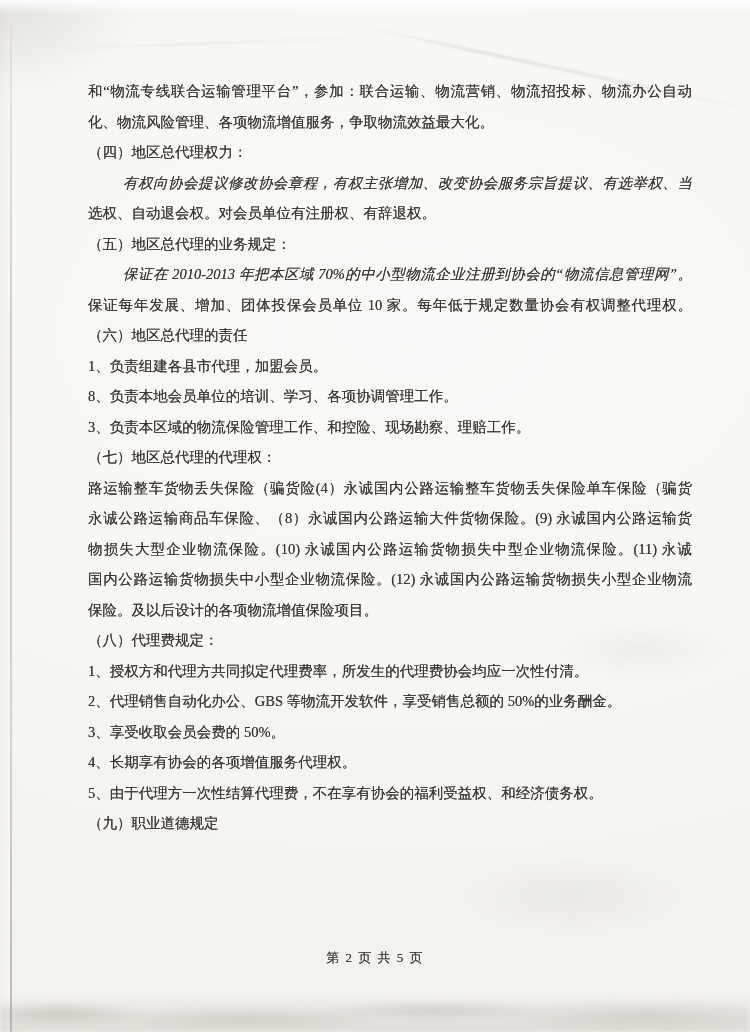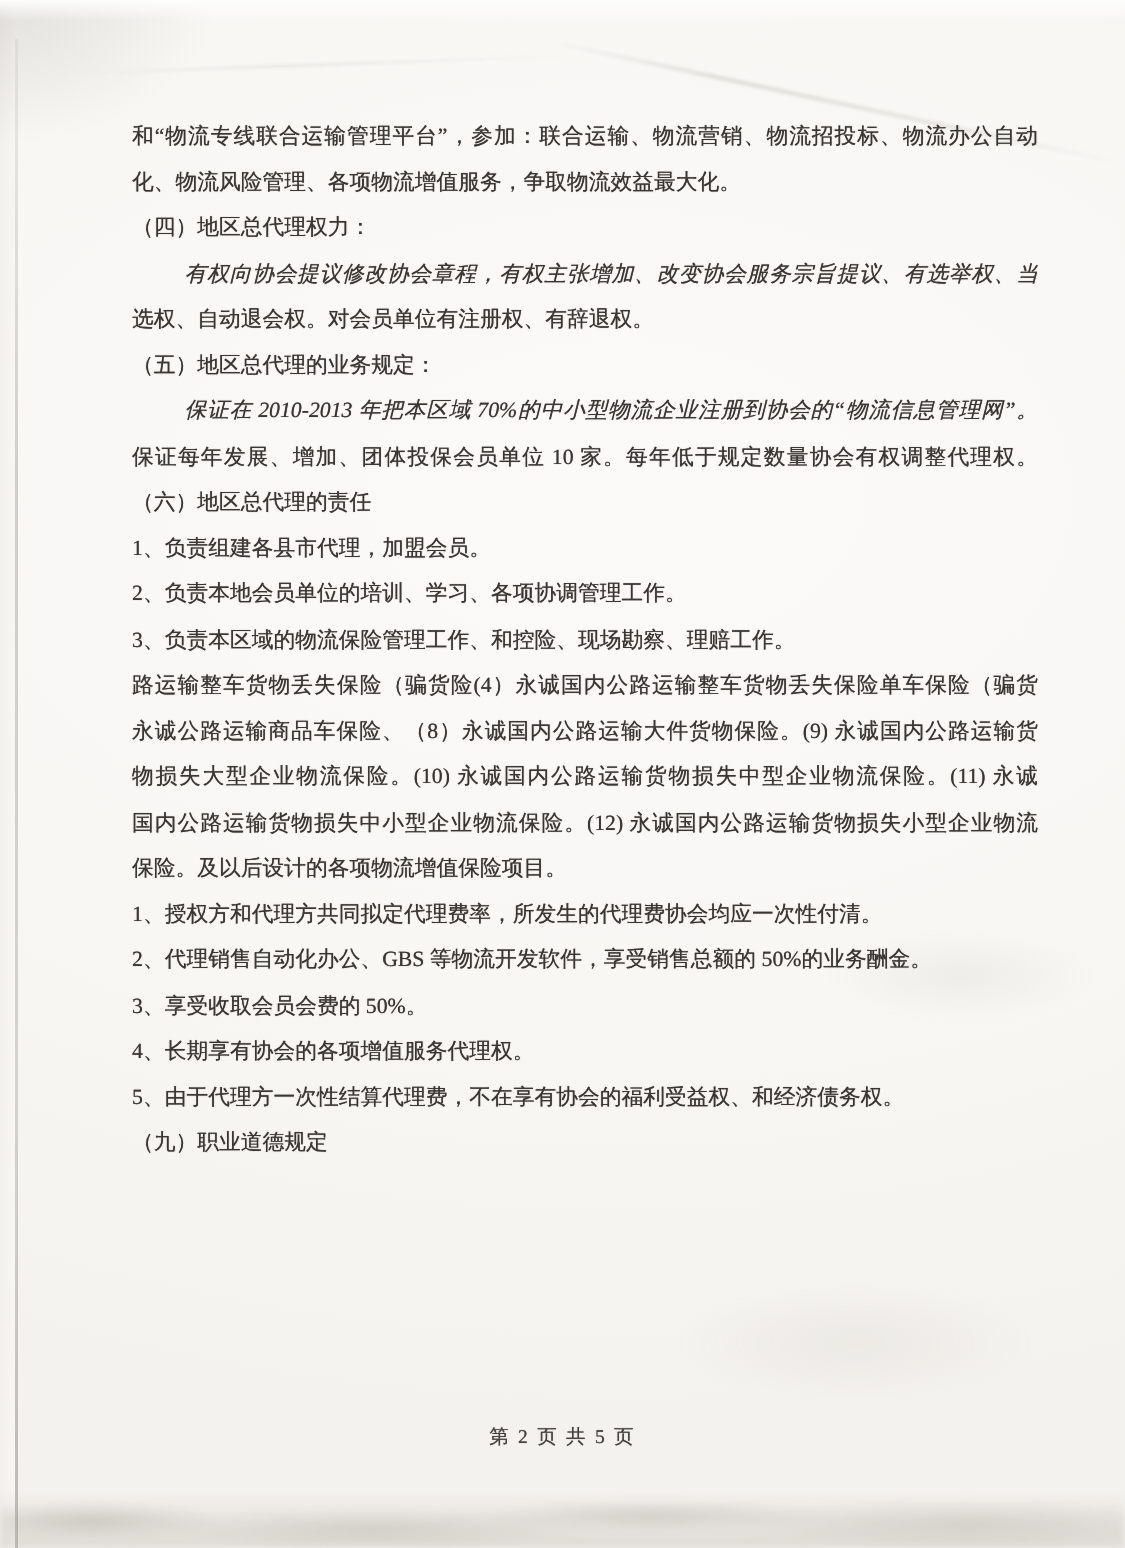--- a/index.html
+++ b/index.html
@@ -98,27 +98,29 @@
     <div class="line j">和“物流专线联合运输管理平台”，参加：联合运输、物流营销、物流招投标、物流办公自动</div>
     <div class="line">化、物流风险管理、各项物流增值服务，争取物流效益最大化。</div>
     <div class="line">（四）地区总代理权力：</div>
     <div class="line j ind">有权向协会提议修改协会章程，有权主张增加、改变协会服务宗旨提议、有选举权、当</div>
     <div class="line">选权、自动退会权。对会员单位有注册权、有辞退权。</div>
     <div class="line">（五）地区总代理的业务规定：</div>
     <div class="line j ind">保证在 2010-2013 年把本区域 70%的中小型物流企业注册到协会的“物流信息管理网”。</div>
     <div class="line j">保证每年发展、增加、团体投保会员单位 10 家。每年低于规定数量协会有权调整代理权。</div>
     <div class="line">（六）地区总代理的责任</div>
     <div class="line">1、负责组建各县市代理，加盟会员。</div>
-    <div class="line">2、负责本地会员单位的培训、学习、各项协调管理工作。</div>
+    <div class="line">8、负责本地会员单位的培训、学习、各项协调管理工作。</div>
     <div class="line">3、负责本区域的物流保险管理工作、和控险、现场勘察、理赔工作。</div>
+    <div class="line">（七）地区总代理的代理权：</div>
     <div class="line j">路运输整车货物丢失保险（骗货险(4）永诚国内公路运输整车货物丢失保险单车保险（骗货</div>
     <div class="line j">永诚公路运输商品车保险、（8）永诚国内公路运输大件货物保险。(9) 永诚国内公路运输货</div>
     <div class="line j">物损失大型企业物流保险。(10) 永诚国内公路运输货物损失中型企业物流保险。(11) 永诚</div>
     <div class="line j">国内公路运输货物损失中小型企业物流保险。(12) 永诚国内公路运输货物损失小型企业物流</div>
     <div class="line">保险。及以后设计的各项物流增值保险项目。</div>
+    <div class="line">（八）代理费规定：</div>
     <div class="line">1、授权方和代理方共同拟定代理费率，所发生的代理费协会均应一次性付清。</div>
     <div class="line">2、代理销售自动化办公、GBS 等物流开发软件，享受销售总额的 50%的业务酬金。</div>
     <div class="line">3、享受收取会员会费的 50%。</div>
     <div class="line">4、长期享有协会的各项增值服务代理权。</div>
     <div class="line">5、由于代理方一次性结算代理费，不在享有协会的福利受益权、和经济债务权。</div>
     <div class="line">（九）职业道德规定</div>
   </div>
 
   <div class="footer">第 2 页 共 5 页</div>
 

